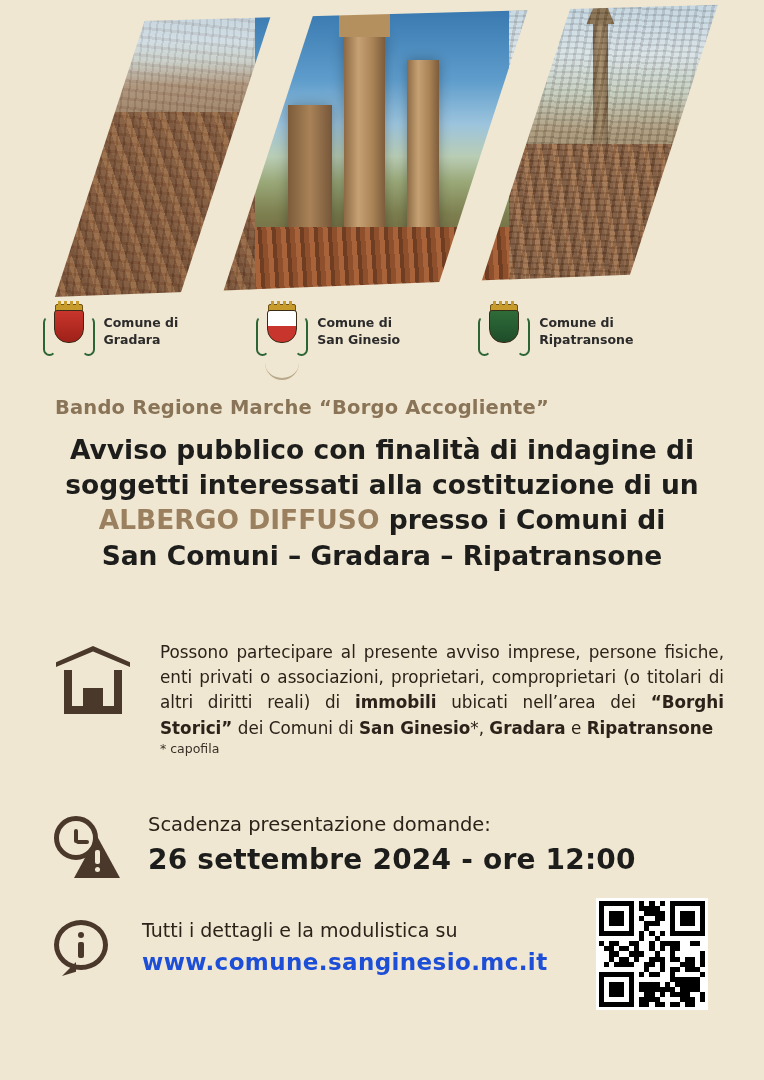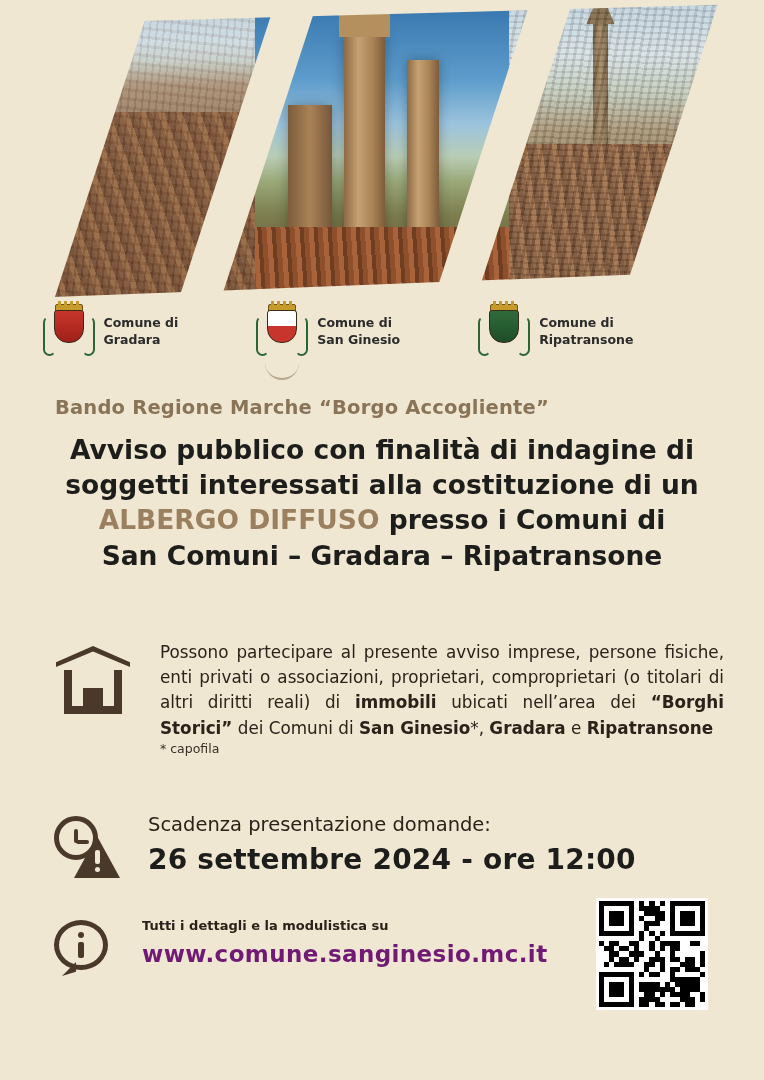--- a/index.html
+++ b/index.html
@@ -265,22 +265,22 @@
     width: 564px;
   }
   .p-text .b { font-weight: bold; }
   .p-note { font-size: 12.5px; color: #3a3027; }
 
   .block-deadline { top: 812px; left: 54px; width: 660px; }
   .d-label { font-size: 19.5px; color: #2c2219; line-height: 1.3; }
   .d-date  { font-size: 28px; font-weight: bold; color: #1d1d1b; margin-top: 6px; letter-spacing: .2px; }
 
   .block-info { top: 918px; left: 54px; width: 660px; }
-  .i-label { font-size: 13px; color: #2c2219; line-height: 1.3; font-weight: bold; }
-  .i-url   { font-size: 23px; font-weight: bold; color: #701a75; margin-top: 6px; letter-spacing: .4px; }
+  .i-label { font-size: 19px; color: #2c2219; line-height: 1.3; }
+  .i-url   { font-size: 23px; font-weight: bold; color: #1d4ed8; margin-top: 6px; letter-spacing: .4px; }
 
   
   .qr {
     position: absolute; right: 56px; top: 898px;
     width: 112px; height: 112px;
     background: #ffffff;
     padding: 3px;
   }
   .qr-grid {
     width: 100%; height: 100%;

